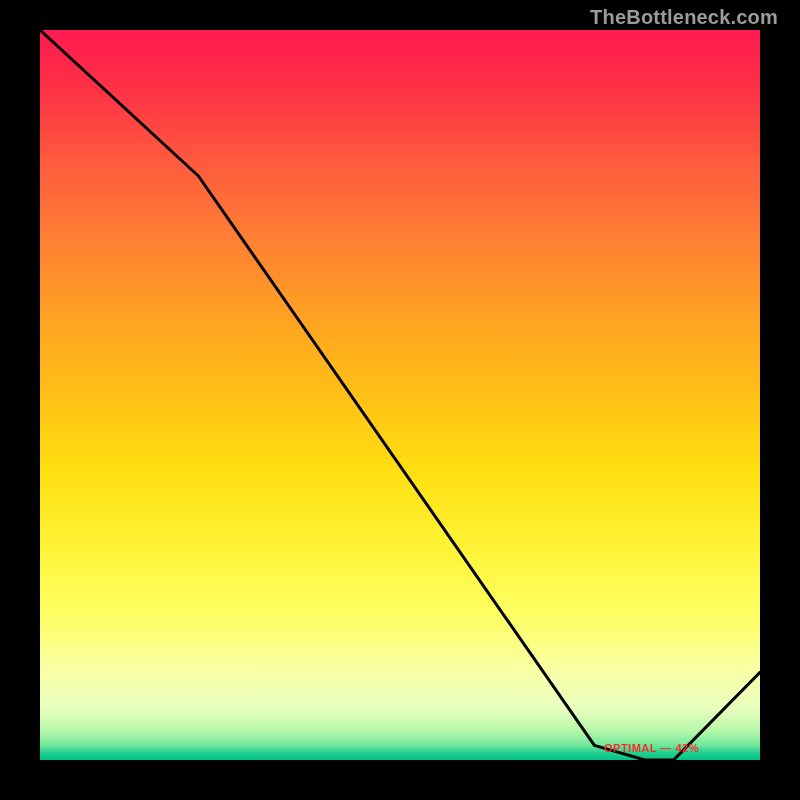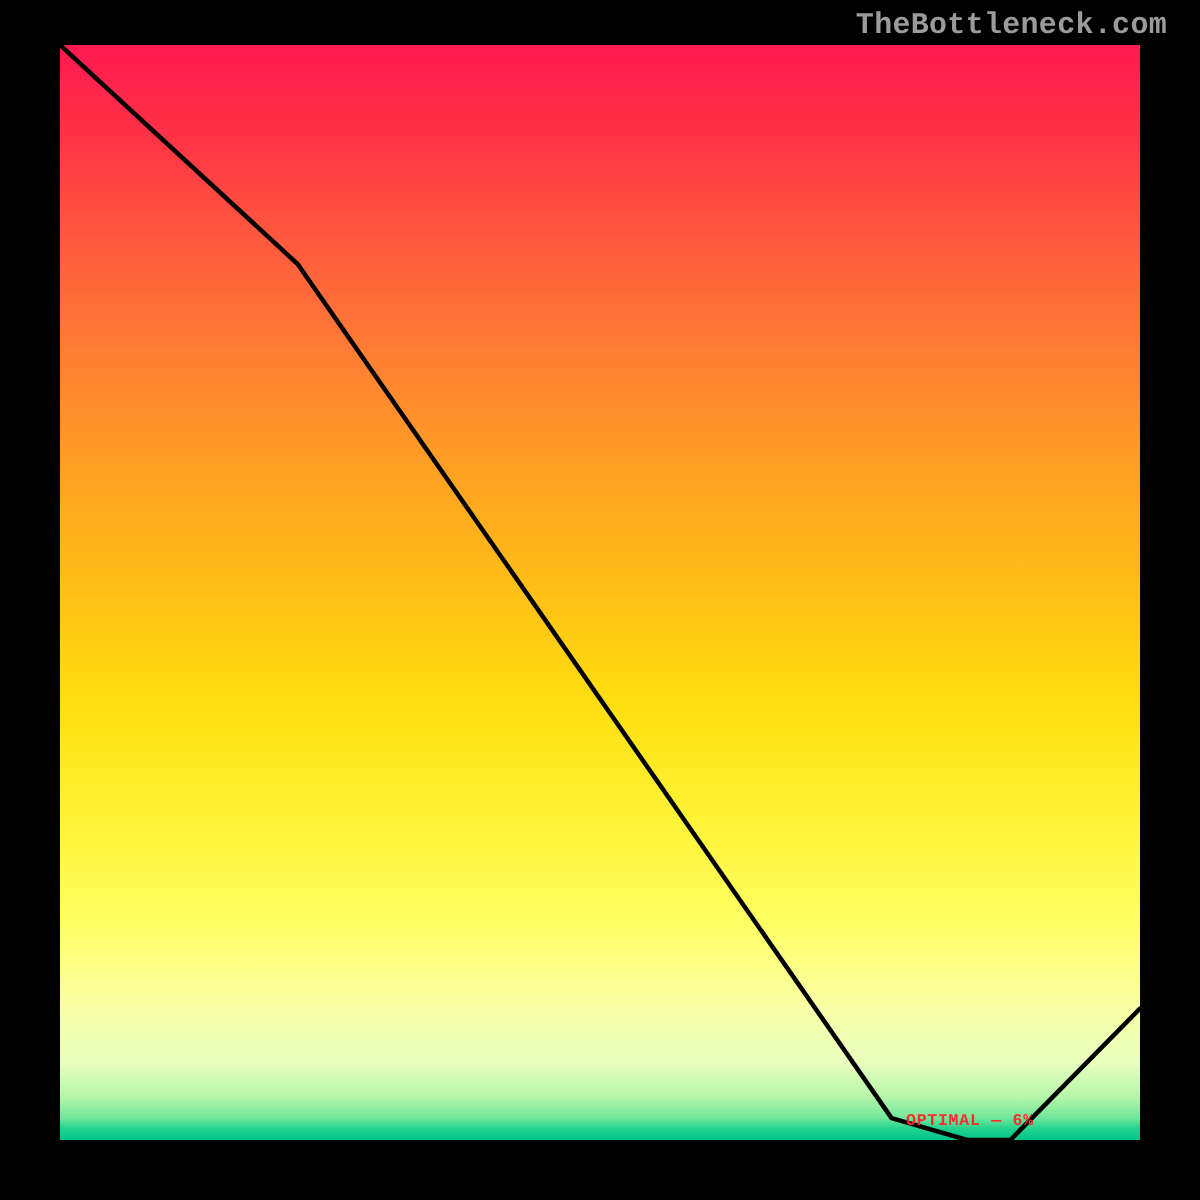--- a/index.html
+++ b/index.html
@@ -8,21 +8,20 @@
     height: 800px;
     background: #000;
     font-family: Arial, Helvetica, sans-serif;
     overflow: hidden;
   }
   .wrap {
     position: relative;
     width: 800px;
     height: 588px;
     background: #000;
-    font-family: Liberation Mono, monospace;
   }
   .watermark {
     position: absolute;
     top: 6px;
     right: 22px;
     font-size: 20px;
     font-weight: 600;
     color: #9b9b9b;
     letter-spacing: 0.2px;
   }
@@ -93,15 +92,15 @@
 
   <div class="plot"></div>
 
   <div class="axis-left"></div>
   <div class="axis-bottom"></div>
 
   <svg class="curve" viewBox="0 0 720 730" preserveAspectRatio="none">
     <path id="curve-path" fill="none" stroke="#000" stroke-width="3" stroke-linejoin="round" stroke-linecap="round" d="M0.0 0.0 L158.4 146.0 L554.4 715.4 L604.8 730.0 L633.6 730.0 L720.0 642.4"></path>
   </svg>
 
-  <div id="bottom-label" class="bottom-label" style="left: 604px; top: 742px;">OPTIMAL — 6%</div>
+  <div id="bottom-label" class="bottom-label" style="left: 604px; top: 742px;">OPTIMAL — 42%</div>
 
 </div>
 
 </body></html>

